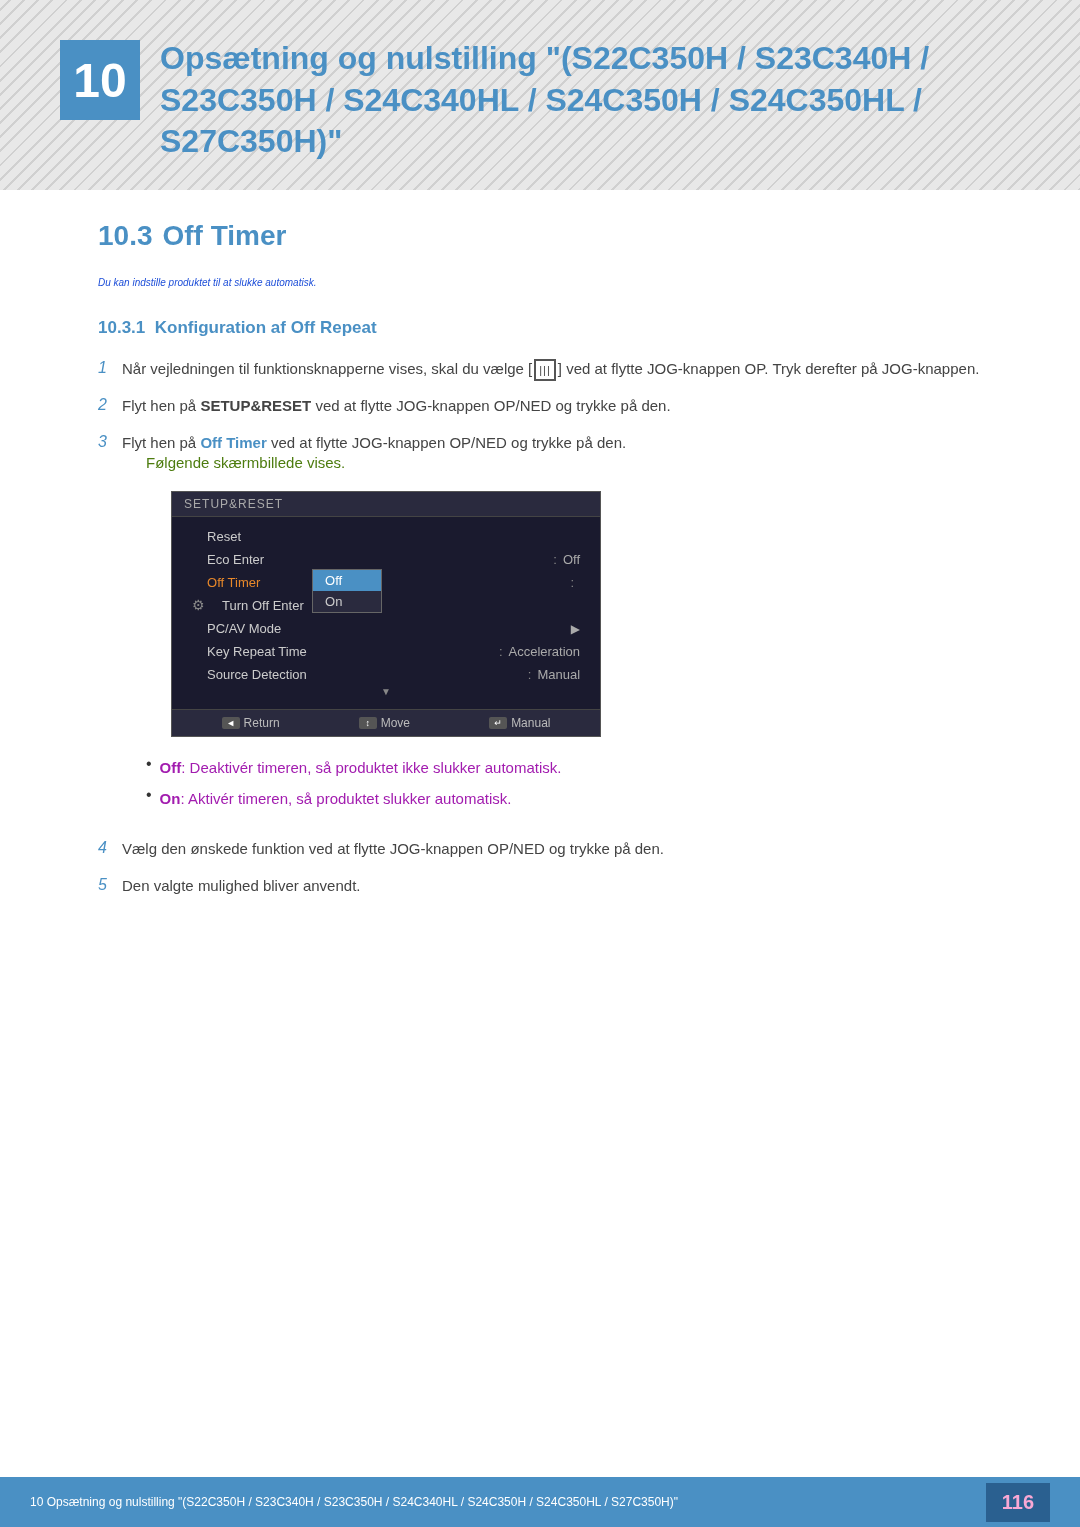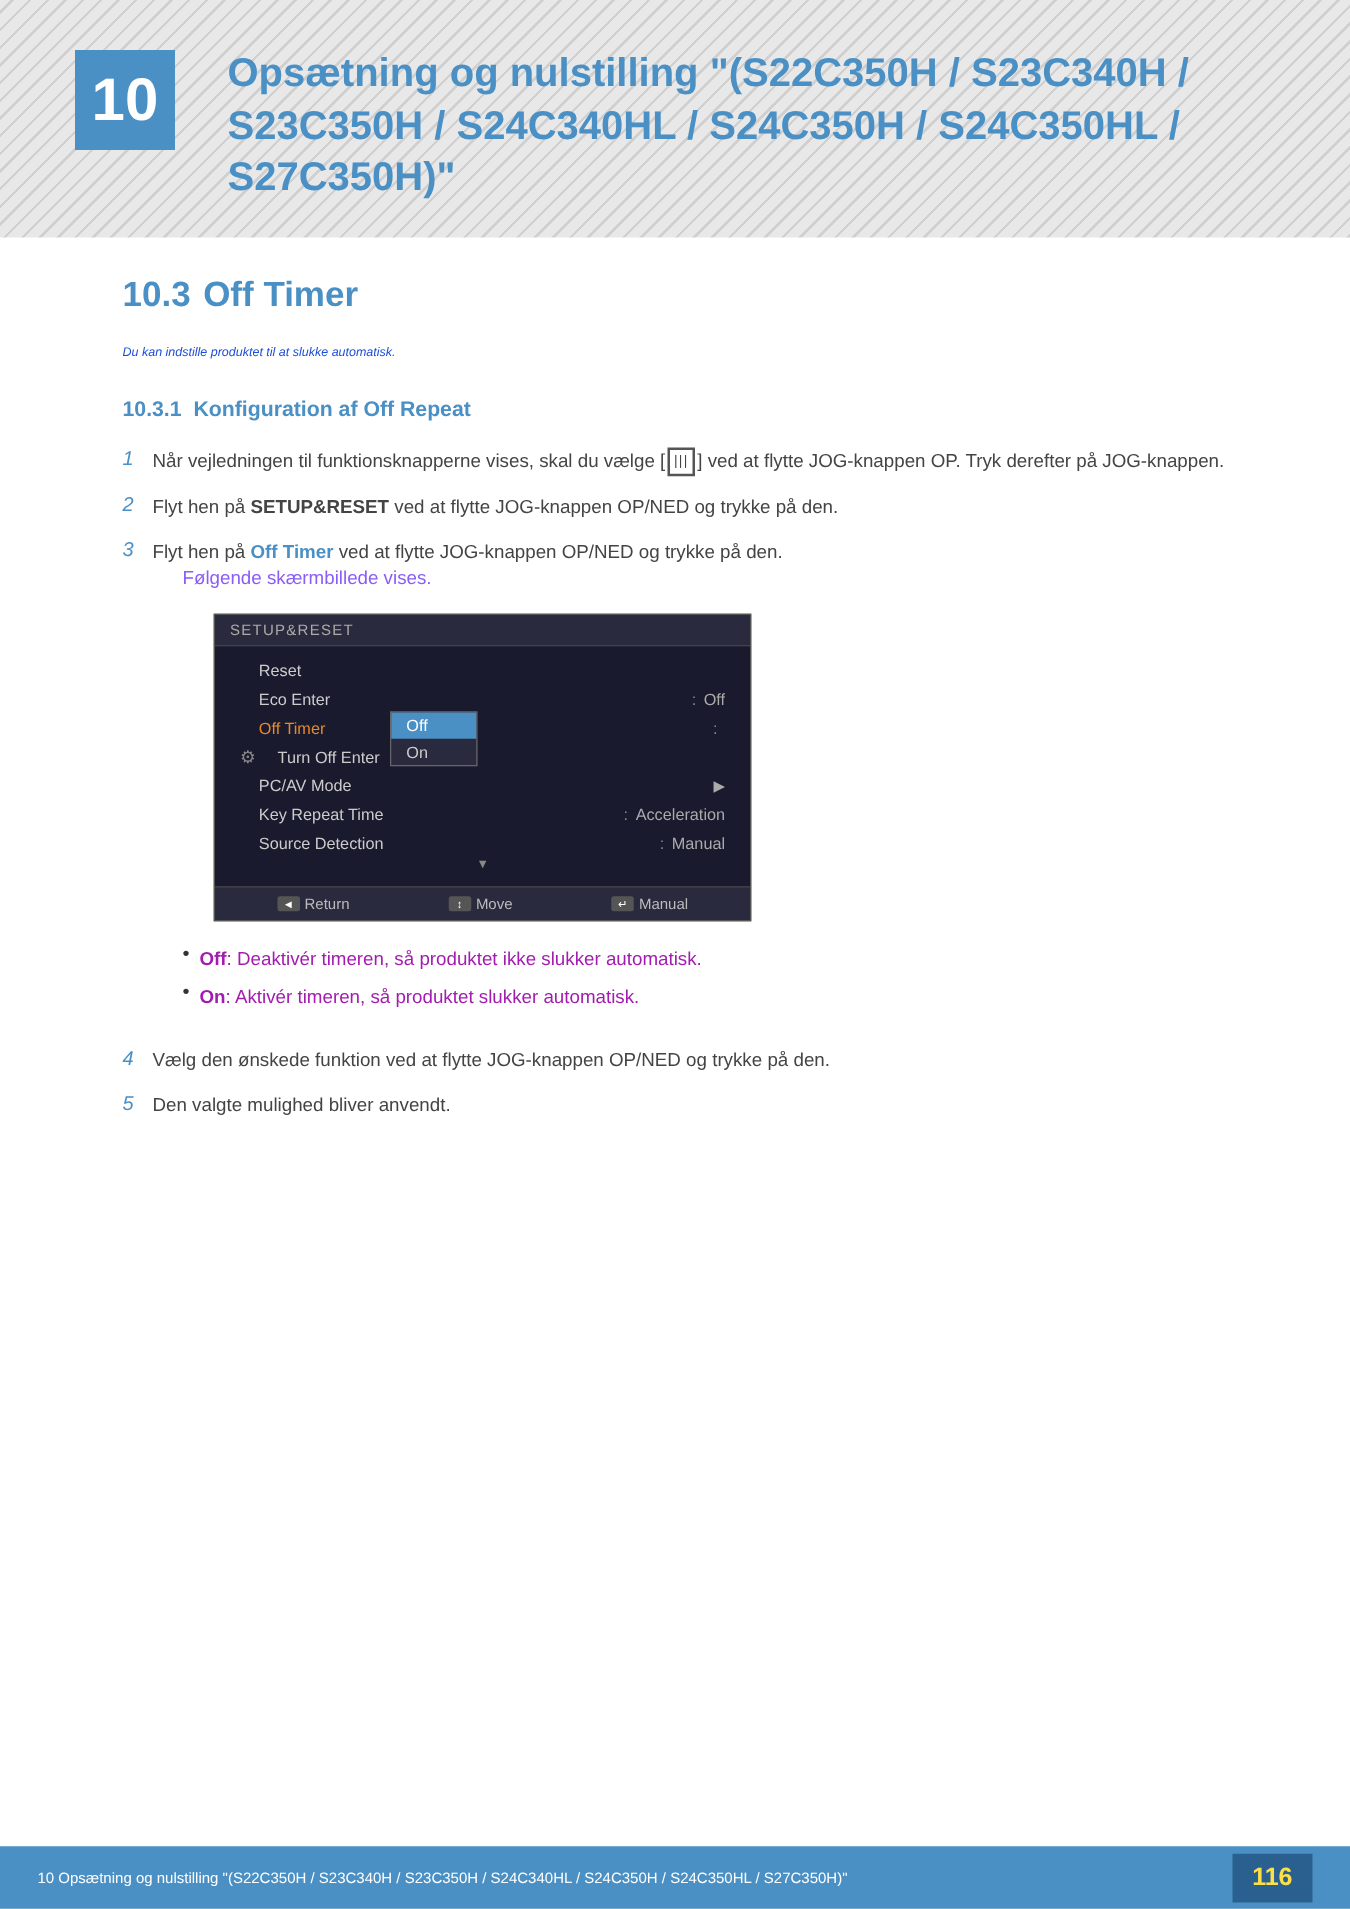--- a/index.html
+++ b/index.html
@@ -40,21 +40,20 @@
     }
 
     
     .header-area {
       position: relative;
       z-index: 1;
       display: flex;
       align-items: flex-start;
       padding: 30px 60px 0 60px;
       min-height: 190px;
-      gap: 22px;
     }
 
     .chapter-number-block {
       background: #4a90c4;
       width: 80px;
       height: 80px;
       display: flex;
       align-items: center;
       justify-content: center;
       flex-shrink: 0;
@@ -275,21 +274,21 @@
 
     .bullet-text {
       font-size: 15px;
       color: #a21caf;
       line-height: 1.5;
     }
 
     
     .following-text {
       font-size: 15px;
-      color: #8b5cf6;
+      color: #4d7c0f;
       margin-left: 24px;
       margin-bottom: 10px;
     }
 
     
     .page-footer {
       position: absolute;
       bottom: 0;
       left: 0;
       right: 0;
@@ -301,21 +300,21 @@
       padding: 0 30px;
     }
 
     .footer-text {
       color: #fff;
       font-size: 12px;
     }
 
     .page-number-box {
       background: #2a6090;
-      color: #fde047;
+      color: #f9a8d4;
       padding: 8px 16px;
       font-size: 20px;
       font-weight: bold;
       min-width: 60px;
       text-align: right;
     }
 
     .arrow-right {
       display: inline-block;
       color: #aaa;

